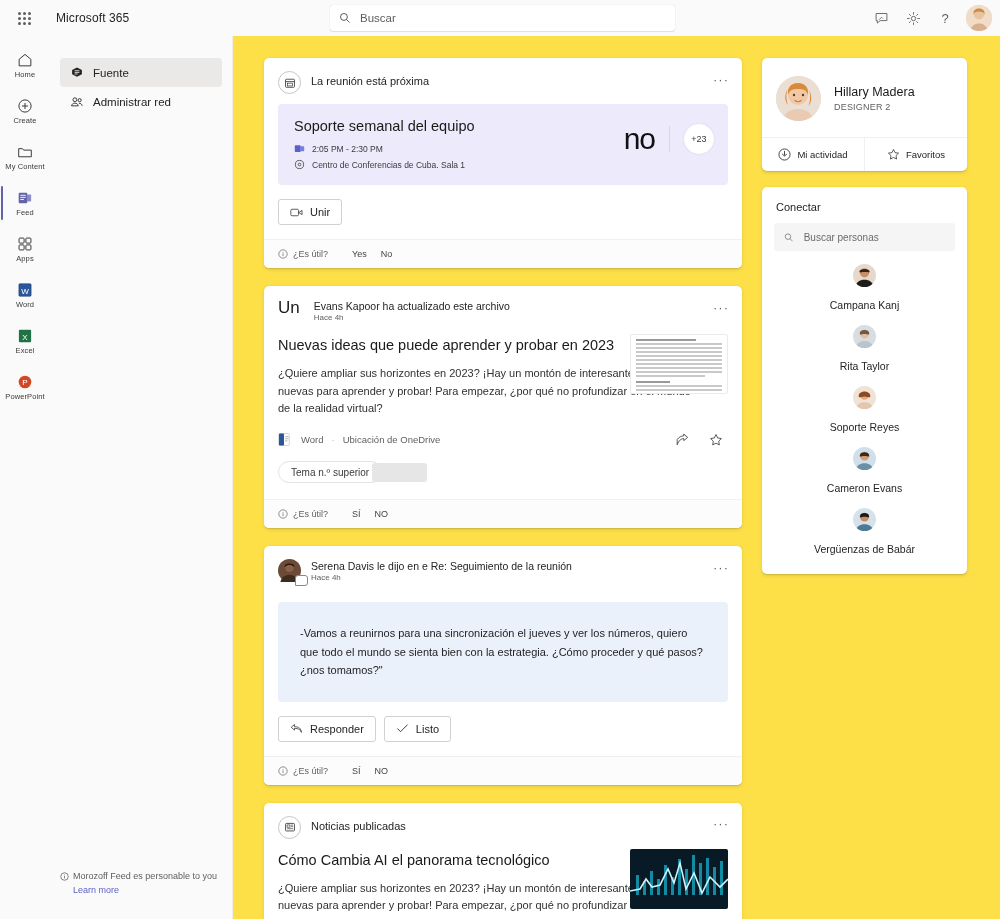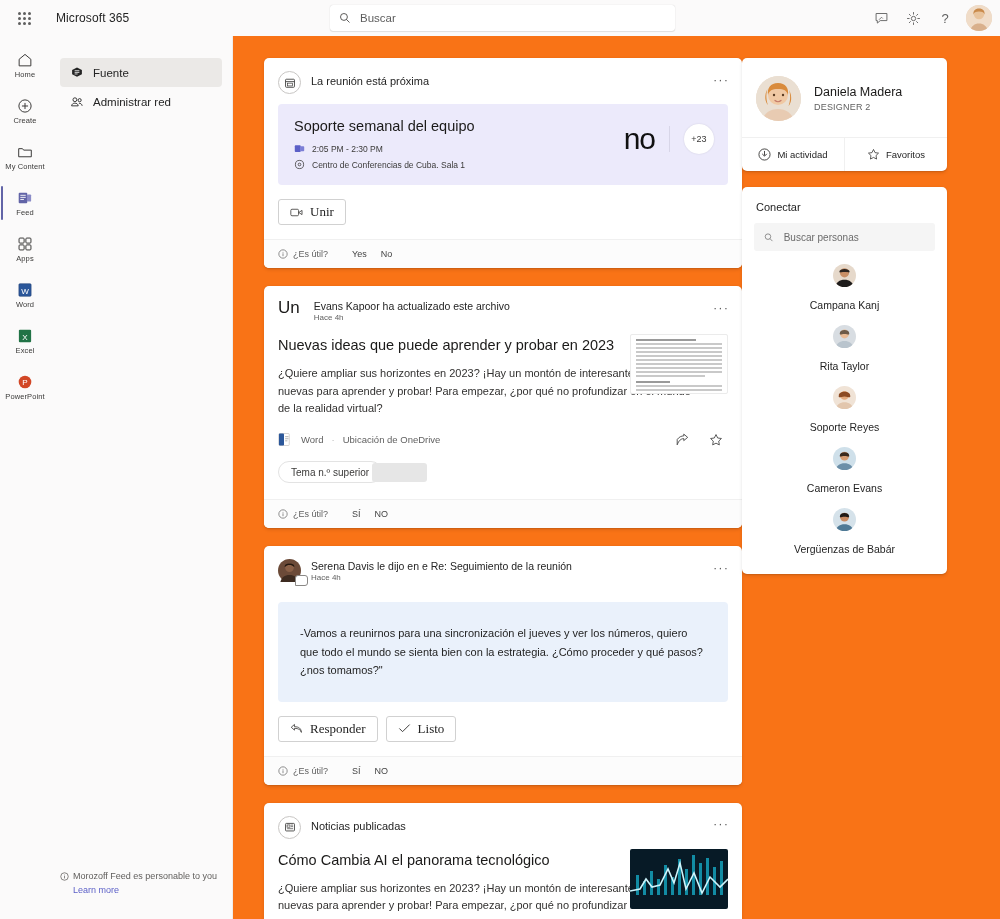--- a/index.html
+++ b/index.html
@@ -96,24 +96,24 @@
   .nav2-item.active { background: #ebe9e7; }
   .nav2-footer {
     position: absolute; bottom: 22px; left: 10px; right: 10px;
     font-size: 9px; color: #605e5c; line-height: 1.5;
     display: flex; gap: 4px; align-items: flex-start;
   }
   .nav2-footer a { color: #5b5fc7; text-decoration: none; cursor: pointer; }
 
   
   .main {
-    flex: 1 1 auto; background: #f97316;
+    flex: 1 1 auto; background: #fde047;
     padding: 22px 0 0 0; overflow: hidden;
     display: flex; justify-content: flex-start;
-    padding-left: 31px; padding-right: 28px;
+    gap: 20px; padding-left: 31px; padding-right: 28px;
   }
   .feedcol { width: 478px; flex: 0 0 478px; }
 
   .card {
     background: #ffffff; border-radius: 5px;
     box-shadow: 0 .3px .9px rgba(0,0,0,.09), 0 1.6px 3.6px rgba(0,0,0,.11);
     margin-bottom: 18px; overflow: hidden;
   }
   .card-head {
     display: flex; align-items: flex-start; gap: 10px;
@@ -161,22 +161,22 @@
   }
   .divider-art {
     width: 1px; height: 26px; background: #d8d6e8;
   }
 
   .card-actions { padding: 14px 14px 14px 14px; display: flex; gap: 8px; }
   .btn {
     display: inline-flex; align-items: center; gap: 7px;
     height: 26px; padding: 0 11px;
     border: 1px solid #d1d1d1; border-radius: 3px;
-    background: #ffffff; font-size: 13px; color: #242424;
-    cursor: pointer; font-family: Liberation Serif, serif;
+    background: #ffffff; font-size: 11px; color: #242424;
+    cursor: pointer; font-family: Liberation Sans, sans-serif;
   }
 
   .useful {
     border-top: 1px solid #f0f0f0; background: #fcfcfc;
     padding: 9px 14px; display: flex; align-items: center; gap: 8px;
     font-size: 9px; color: #5f5f5f;
   }
   .useful .q { display: flex; align-items: center; gap: 5px; }
   .useful .ans { display: flex; gap: 14px; margin-left: 16px; }
   .useful .ans span { cursor: pointer; color: #444; }
@@ -677,21 +677,21 @@
               <path d="M22 7c7.6 0 11 5 10 12-1.2-4.4-4-6-10-6s-8.8 1.6-10 6C11 12 14.4 7 22 7z" fill="#d98b3c"></path>
               <path d="M11.5 13c-2 6-1 12 .5 16-3-3-4-10-0.5-16z" fill="#d98b3c"></path>
               <path d="M33 14c2 6 1 12-.5 16 3-3 4-10 .5-16z" fill="#d98b3c"></path>
               <path d="M6 45c2-8 8-12 16-12s14 4 16 12z" fill="#e8cbb2"></path>
               <circle cx="18" cy="19" r="1.2" fill="#5a3b22"></circle>
               <circle cx="27" cy="19" r="1.2" fill="#5a3b22"></circle>
               <path d="M19 24.5c1.6 1.4 4.4 1.4 6 0" fill="none" stroke="#c57b6a" stroke-width="1.2" stroke-linecap="round"></path>
             </svg>
           </div>
           <div>
-            <div class="pname">Daniela Madera</div>
+            <div class="pname">Hillary Madera</div>
             <div class="prole">DESIGNER 2</div>
           </div>
         </div>
         <div class="profile-actions">
           <div class="pa">
             <svg width="13" height="13" viewBox="0 0 14 14">
               <circle cx="7" cy="7" r="6" fill="none" stroke="#3b3a39" stroke-width="1"></circle>
               <path d="M7 3.6v4.2M4.8 6.6L7 8.8l2.2-2.2" fill="none" stroke="#3b3a39" stroke-width="1" stroke-linecap="round"></path>
             </svg>
             <span>Mi actividad</span>

